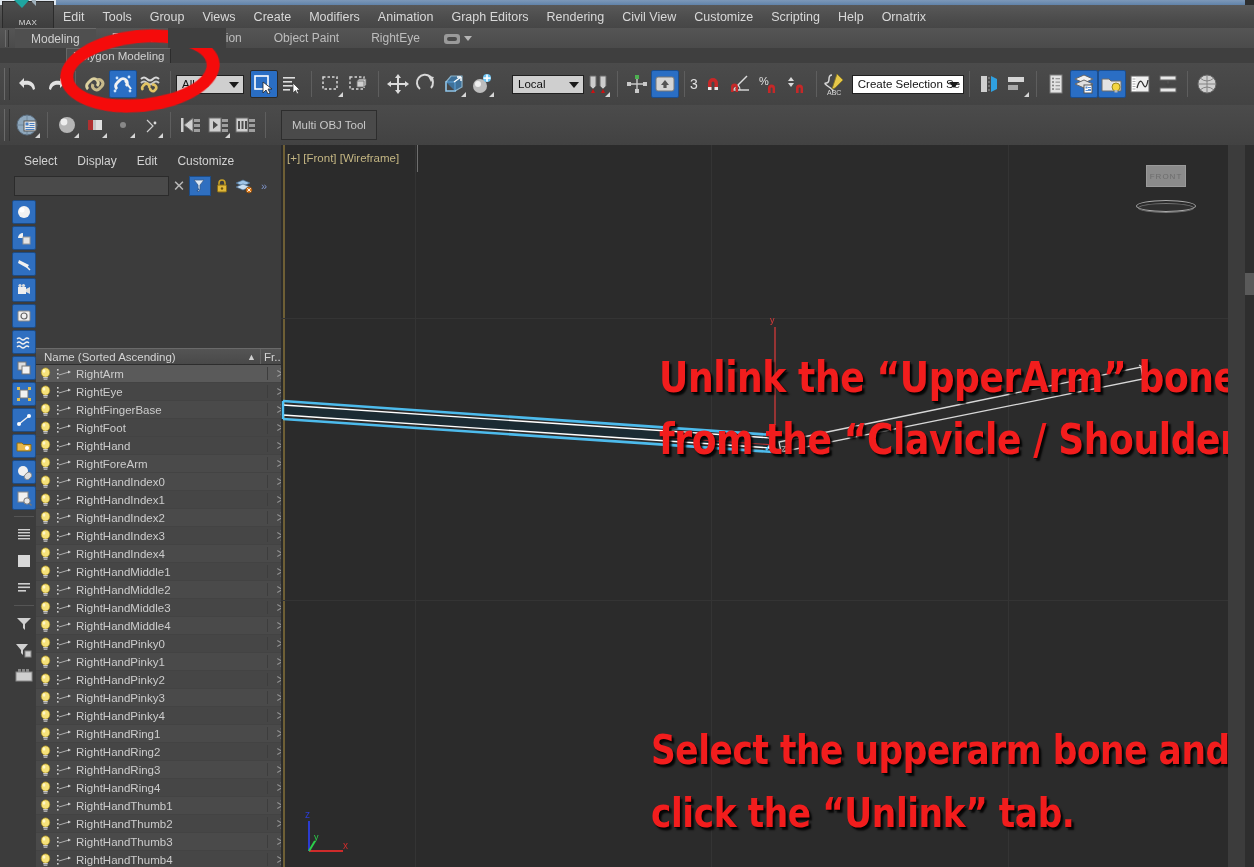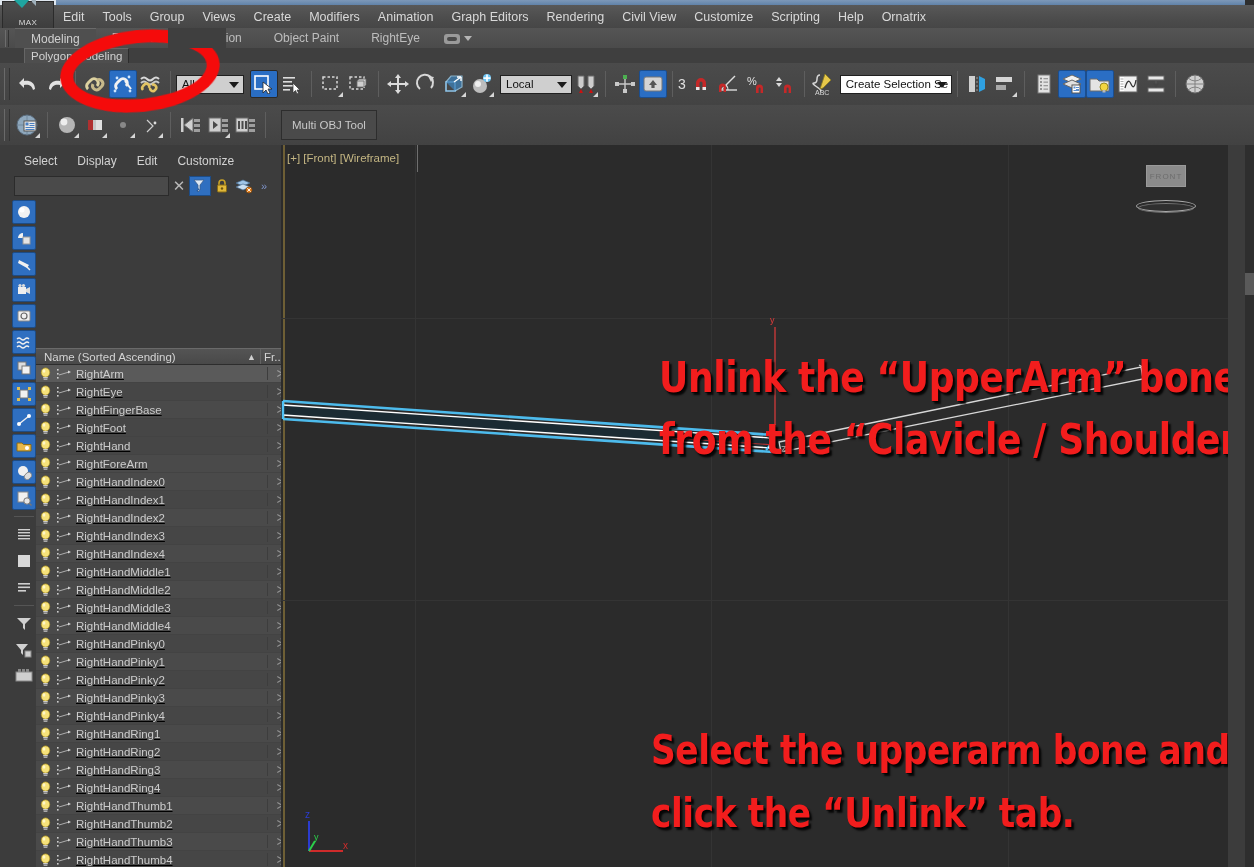--- a/index.html
+++ b/index.html
@@ -53,21 +53,21 @@
   .rtab.active { background:#4f4f4f; color:#cfcfcf; border-top:1px solid #6a6a6a;}
   .rtab-pill { display:flex; align-items:center; gap:4px; padding:0 8px;}
   .pill-glyph { width:16px;height:10px;border-radius:3px;background:#9a9a9a;position:relative;}
   .pill-glyph:after{content:"";position:absolute;left:3px;top:3px;width:10px;height:4px;border-radius:2px;background:#4a4a4a;}
   .caret-sm { width:0;height:0;border-left:4px solid transparent;border-right:4px solid transparent;border-top:5px solid #b5b5b5;}
 
   
   .ribbonpanel {
     position:absolute; left:0; top:48px; width:1254px; height:15px;
     background:#3f3f3f;
-    display:flex; align-items:center;
+    display:flex; align-items:center;padding-left:42px;
   }
   .panel-tab {
     margin-left:24px; font-size:11.5px; color:#d2d2d2; background:#4e4e4e;
     padding:0 6px; height:15px; line-height:15px; border-top:1px solid #666;
     border-left:1px solid #666; border-right:1px solid #2c2c2c;
   }
 
   
   .toolbar {
     position:absolute; left:0; top:63px; width:1254px; height:42px;
@@ -141,21 +141,21 @@
   .hcol-name { flex:1; font-size:11.5px; color:#d4d4d4; padding-left:8px; position:relative;}
   .hsortarrow { color:#d0d0d0; font-size:9px; padding-right:4px;}
   .hcol-div { width:1px; height:15px; background:#2d2d2d; border-right:1px solid #636363;}
   .hcol-fr { width:36px; font-size:11.5px; color:#d4d4d4; padding-left:3px; display:flex; align-items:center;}
 
   .exp-listwrap {
     position:absolute; left:36px; top:220px; width:261px; height:647px; overflow:hidden;
   }
   .row {
     height:18px; display:flex; align-items:center; position:relative;
-    background:#4a4a4a; border-bottom:1px solid #434343;text-decoration:underline;
+    background:#4a4a4a; border-bottom:1px solid #434343;
   }
   .row.alt { background:#464646; }
   .row.selected { background:#5a5a5a; }
   .row .bulb { width:18px; display:flex; justify-content:center; flex:none; }
   .row .bone { width:22px; display:flex; justify-content:center; flex:none; }
   .row .nm { flex:1; font-size:11.5px; color:#cccccc; white-space:nowrap; overflow:hidden; }
   .row .frz { width:30px; display:flex; justify-content:center; align-items:center; flex:none;
      border-left:1px solid #3d3d3d;}
   .row .frz svg { opacity:.55; }
 
@@ -392,21 +392,21 @@
           <circle cx="8" cy="11" r="3" fill="#efefef"></circle>
         <circle cx="17" cy="5" r="4" fill="#6cc5f5"></circle>
         <g fill="#fff">
             <rect x="16.2" y="1.6" width="1.6" height="7"></rect>
             <rect x="13.5" y="4.3" width="7" height="1.6"></rect>
           </g>
       </svg>
       <span class="flyout"></span>
     </div>
 
-    <div class="combo" style="width:72px;margin-left:4px;">
+    <div class="combo" style="width:72px;margin-left:16px;">
       <span>Local</span>
       <span class="arrow"></span>
     </div>
 
     <div class="tbtn">
       <svg width="26" height="22" viewBox="0 0 26 22">
         <path d="M5 3 L11 3 L11 13 L8 16 L5 13 Z" fill="#cdcdcd" stroke="#6a6a6a"></path>
         <path d="M15 3 L21 3 L21 13 L18 16 L15 13 Z" fill="#cdcdcd" stroke="#6a6a6a"></path>
         <path d="M8 16 L6 20 L10 20 Z" fill="#cc1111"></path>
           <path d="M18 16 L16 20 L20 20 Z" fill="#cc1111"></path>

